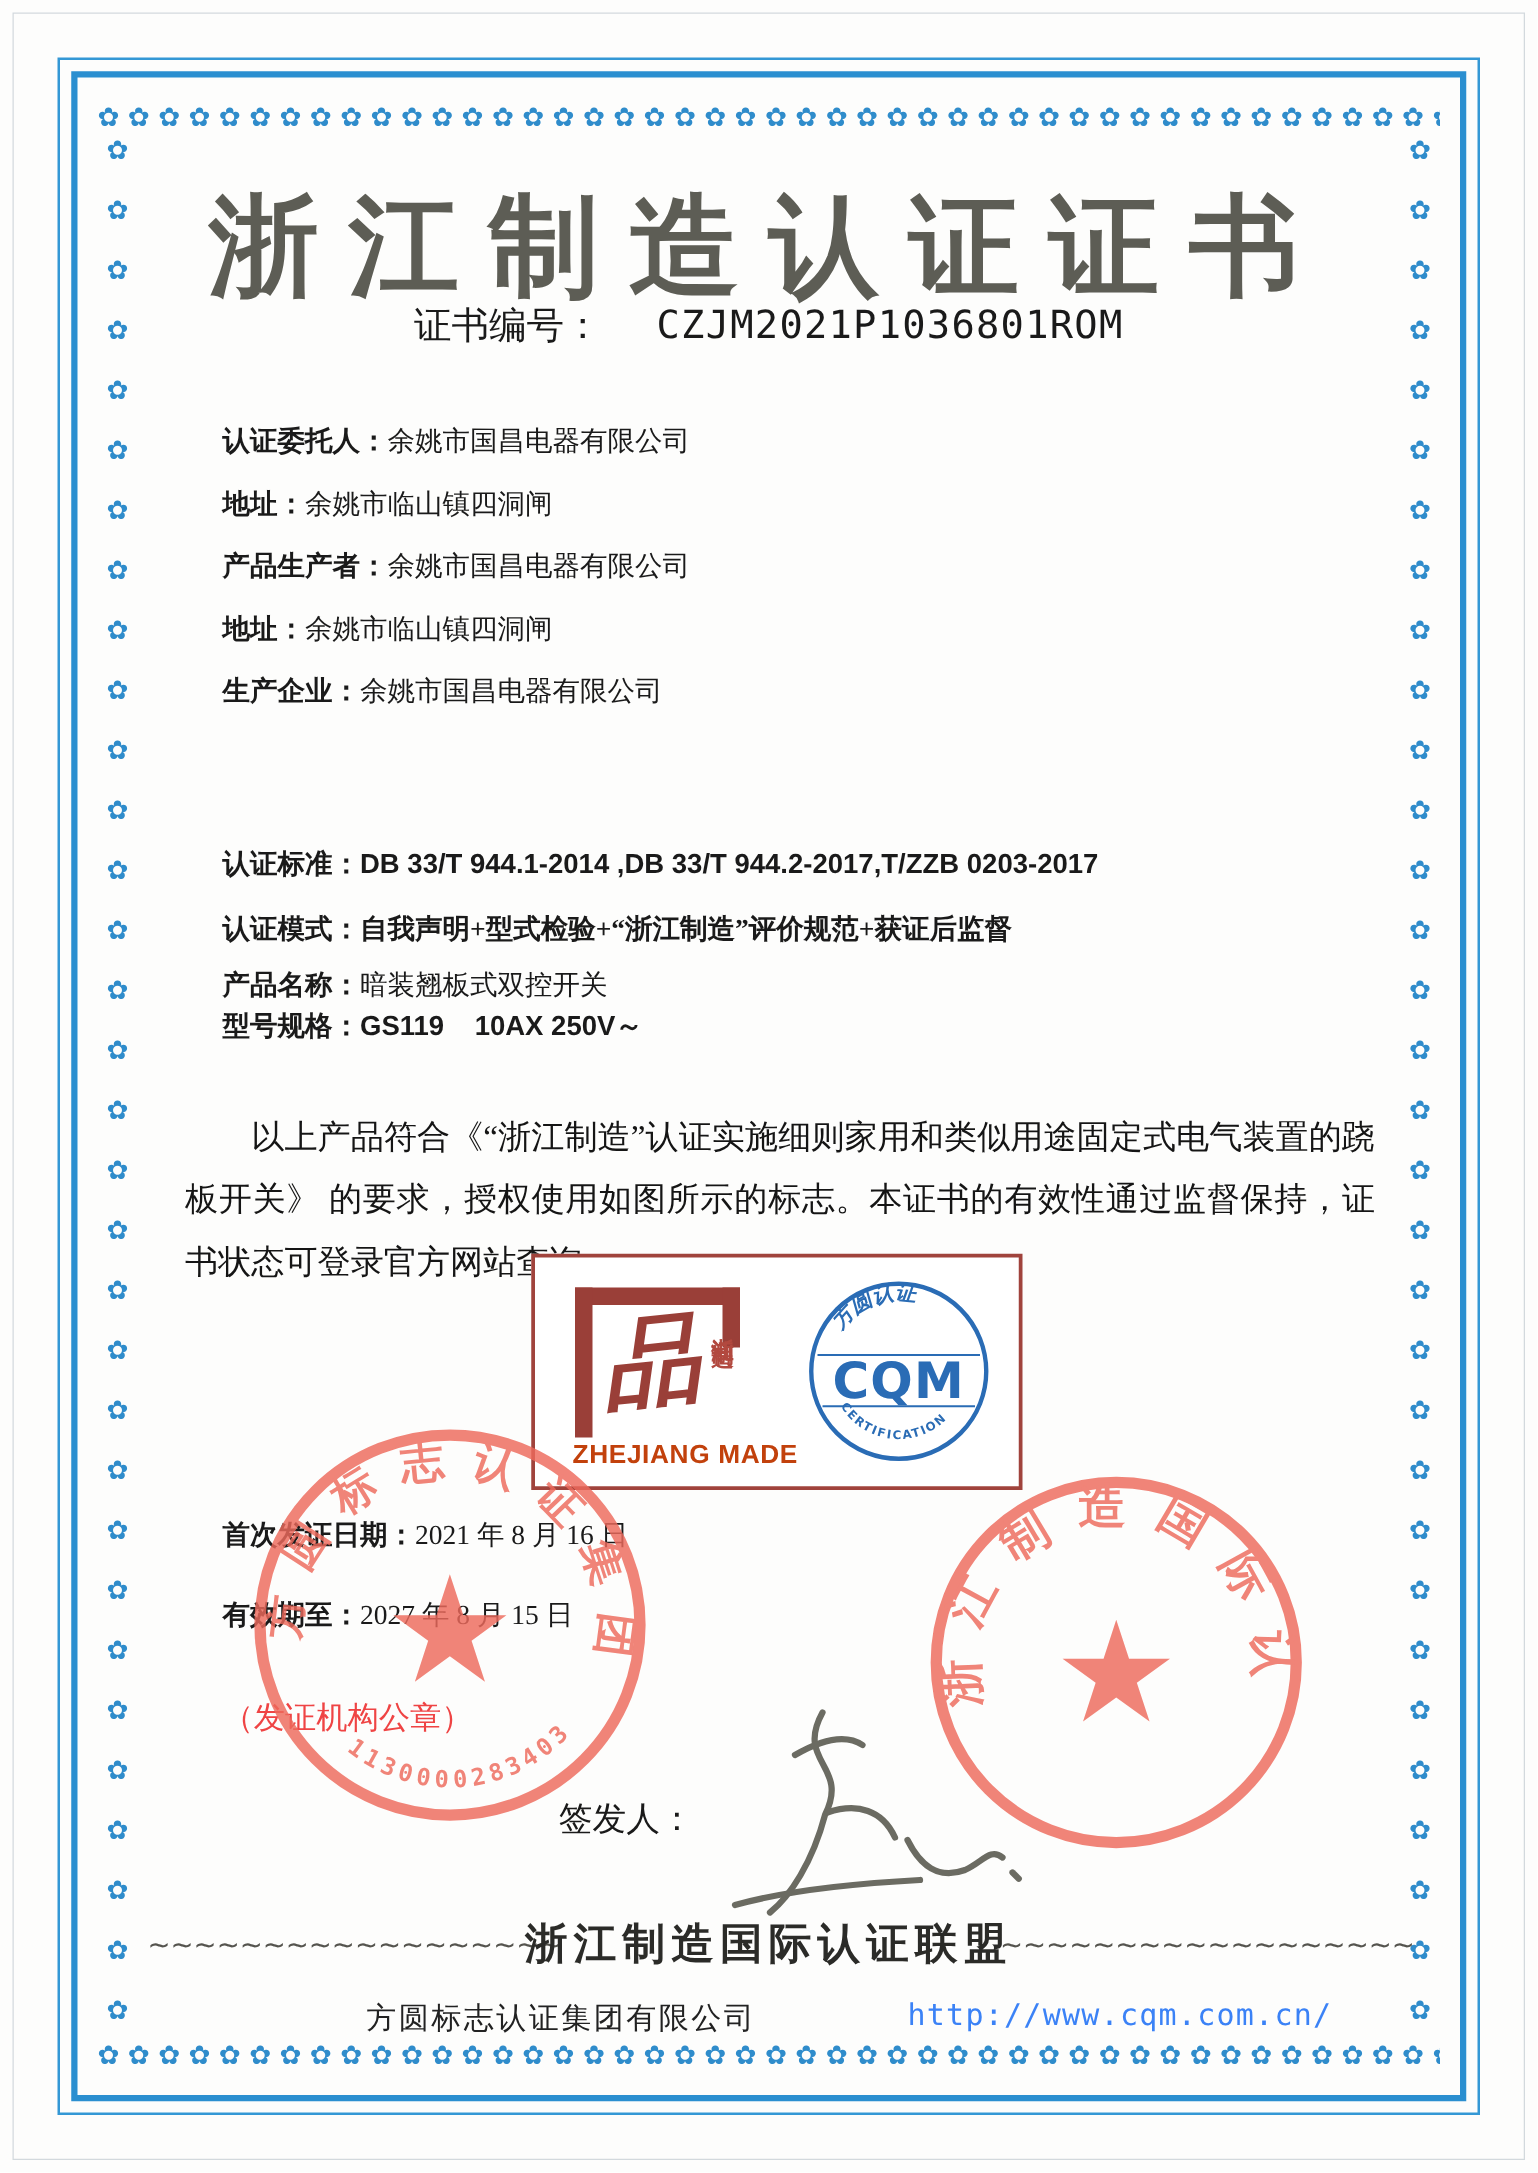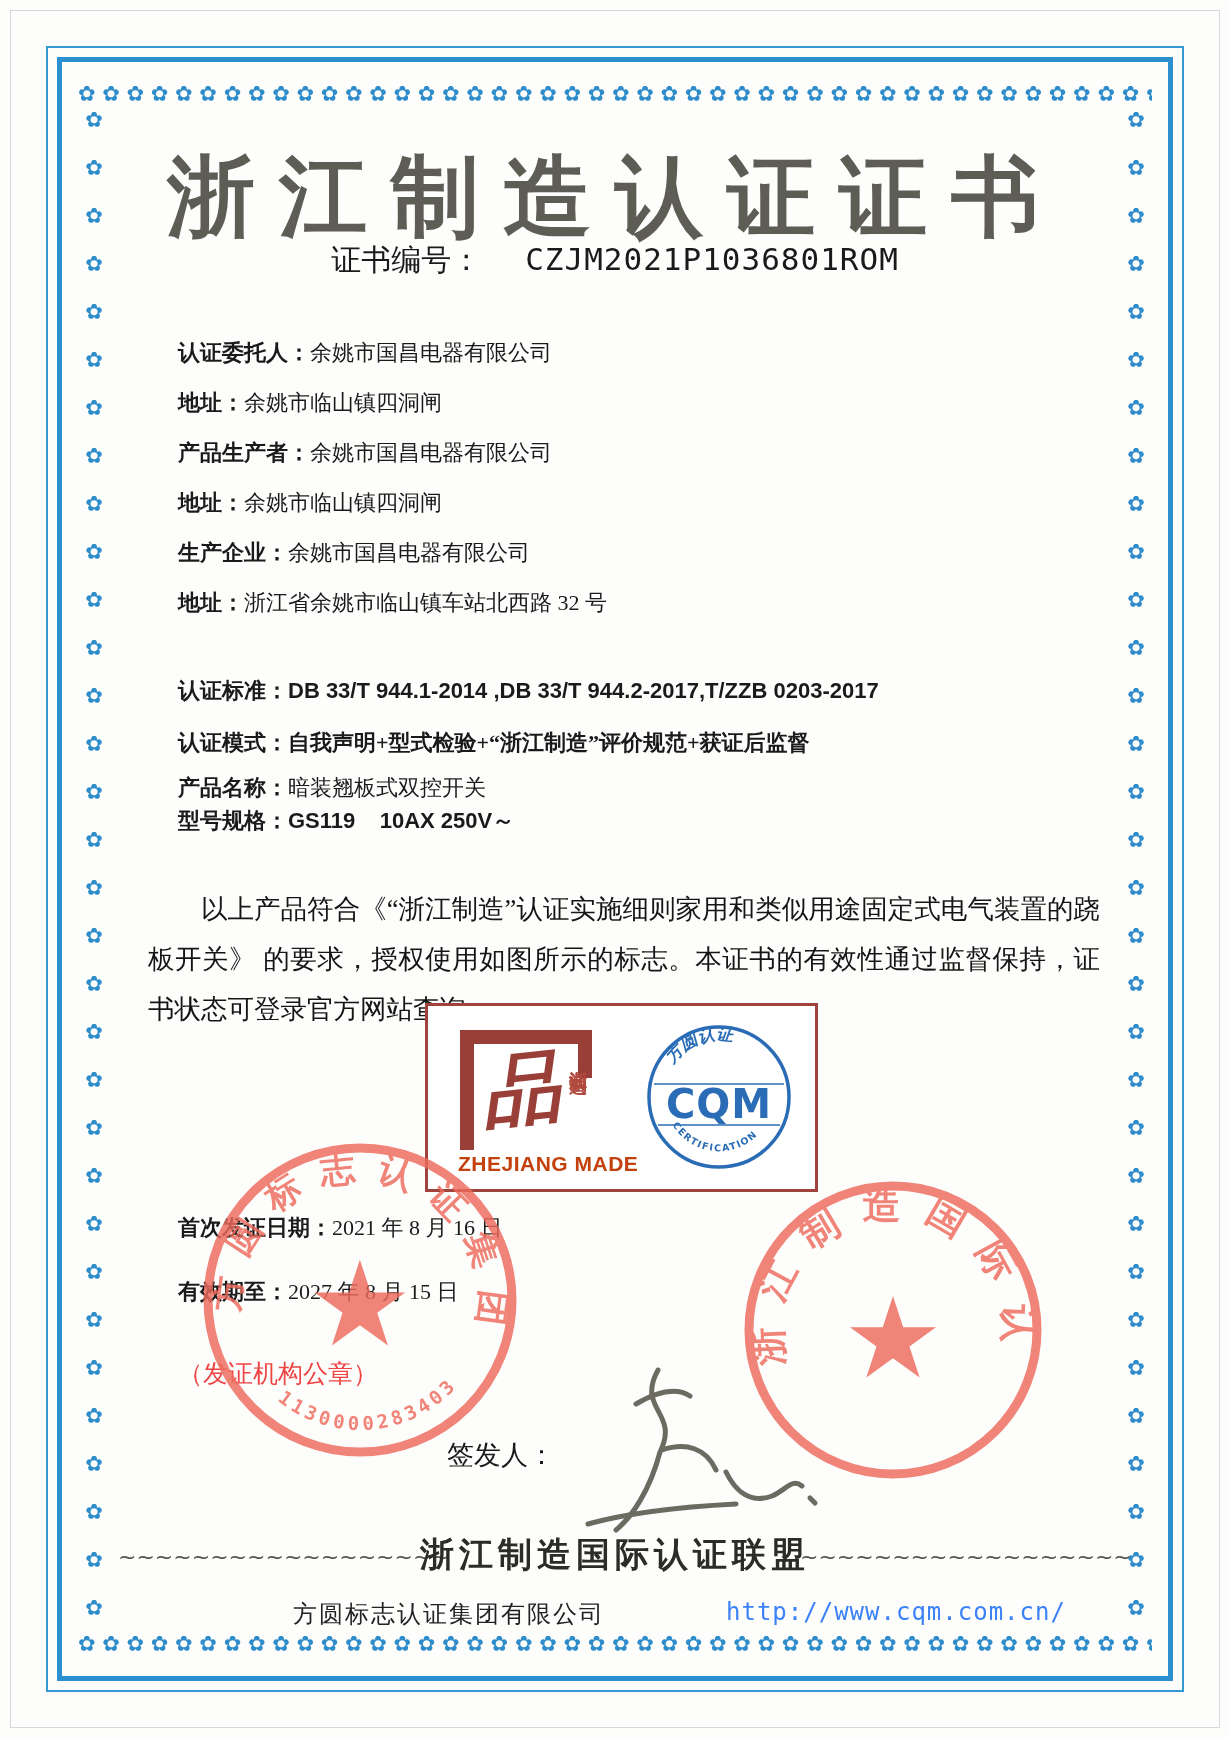--- a/index.html
+++ b/index.html
@@ -76,21 +76,20 @@
 
   <div class="title">浙江制造认证证书</div>
 
   <div class="certno-row"><span class="lbl">证书编号：</span><span class="num">CZJM2021P1036801ROM</span></div>
 
   <div class="line" style="top:338px"><span class="lbl">认证委托人：</span><span>余姚市国昌电器有限公司</span></div>
   <div class="line" style="top:388px"><span class="lbl">地址：</span><span>余姚市临山镇四洞闸</span></div>
   <div class="line" style="top:438px"><span class="lbl">产品生产者：</span><span>余姚市国昌电器有限公司</span></div>
   <div class="line" style="top:488px"><span class="lbl">地址：</span><span>余姚市临山镇四洞闸</span></div>
   <div class="line" style="top:538px"><span class="lbl">生产企业：</span><span>余姚市国昌电器有限公司</span></div>
-  <div class="line" style="top:588px"><span class="lbl">地址：</span><span>浙江省余姚市临山镇车站北西路 32 号</span></div>
 
   <div class="line" style="top:676px"><span class="lbl bold-serif">认证标准：</span><span class="bold-sans">DB 33/T 944.1-2014 ,DB 33/T 944.2-2017,T/ZZB 0203-2017</span></div>
   <div class="line" style="top:728px"><span class="lbl bold-serif">认证模式：</span><span class="bold-serif">自我声明+型式检验+“浙江制造”评价规范+获证后监督</span></div>
   <div class="line" style="top:773px"><span class="lbl bold-serif">产品名称：</span><span>暗装翘板式双控开关</span></div>
   <div class="line" style="top:806px"><span class="lbl bold-serif">型号规格：</span><span class="bold-sans">GS119    10AX 250V～</span></div>
 
   <div class="statement">以上产品符合《“浙江制造”认证实施细则家用和类似用途固定式电气装置的跷板开关》 的要求，授权使用如图所示的标志。本证书的有效性通过监督保持，证书状态可登录官方网站查询。</div>
 
   <div class="logo-box">
     <div class="zj-mark">

